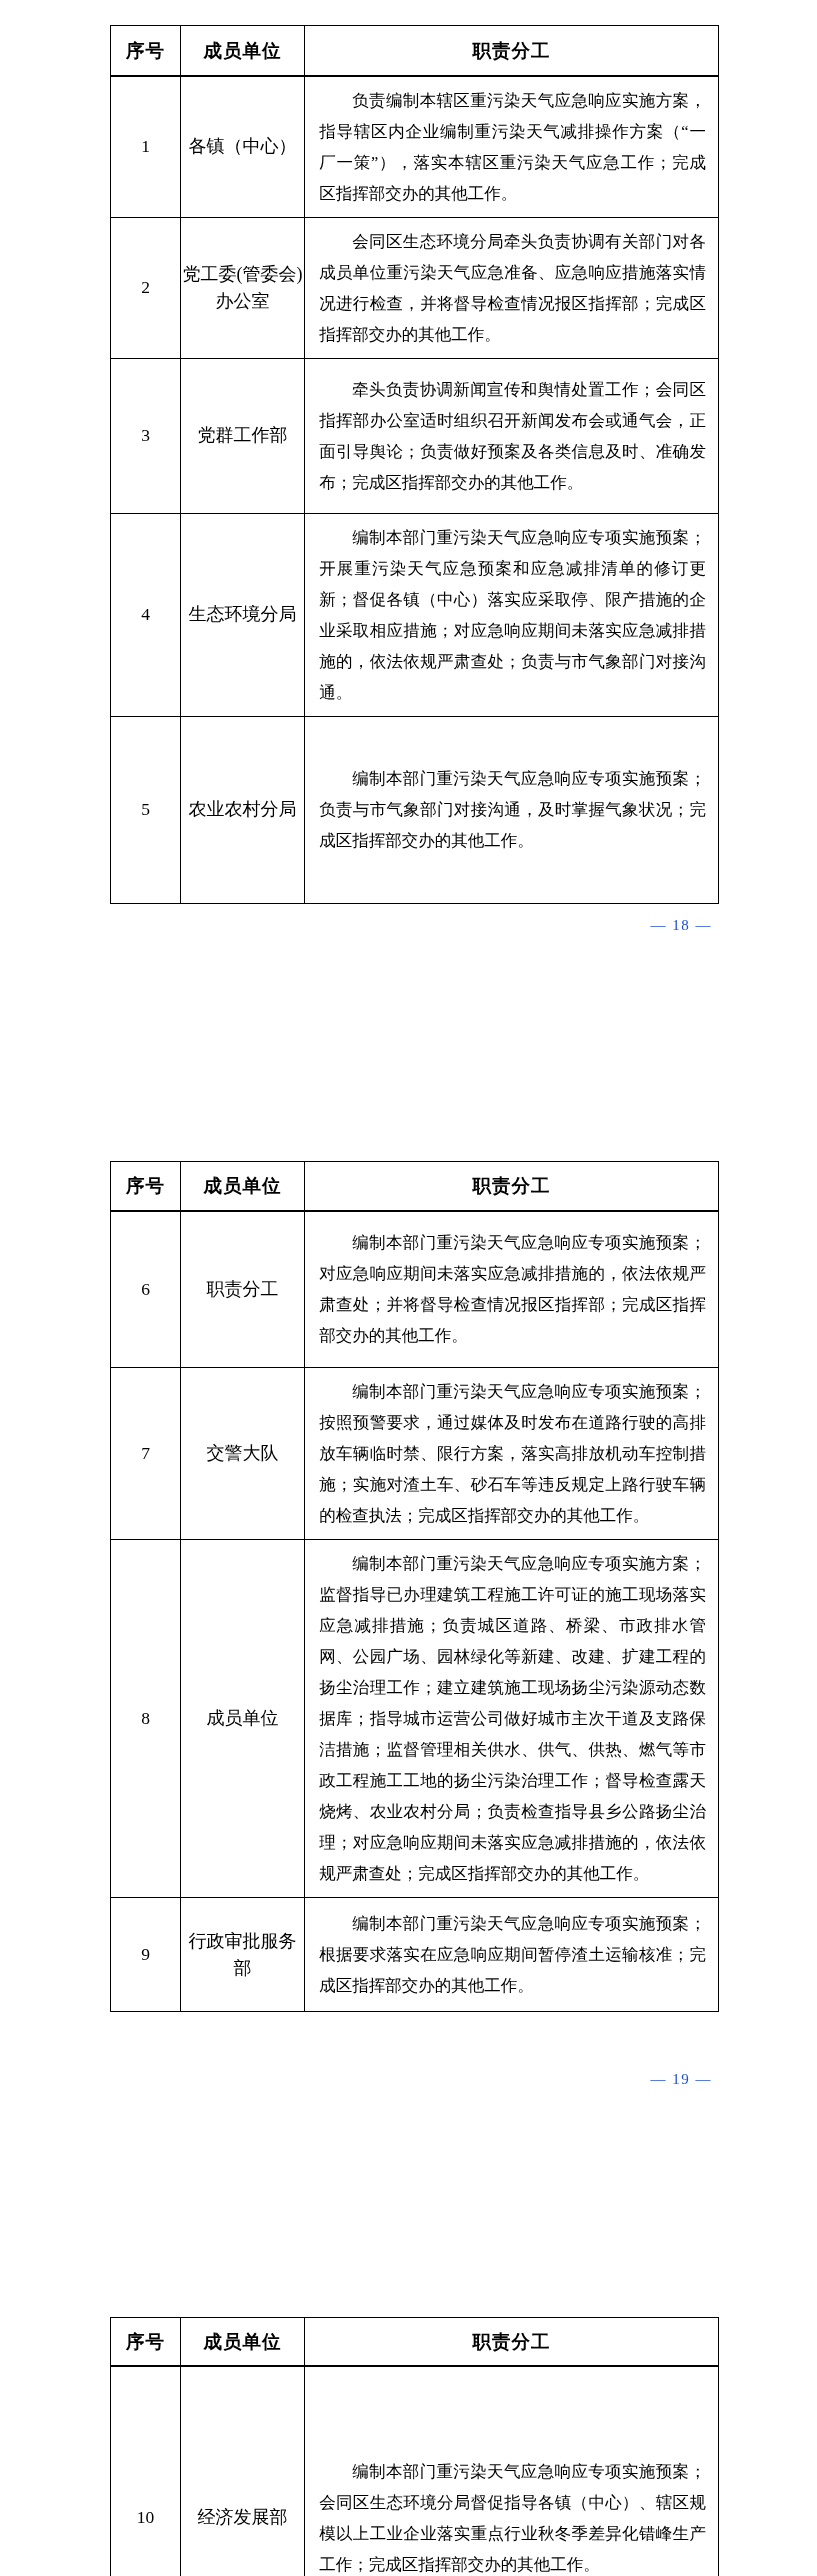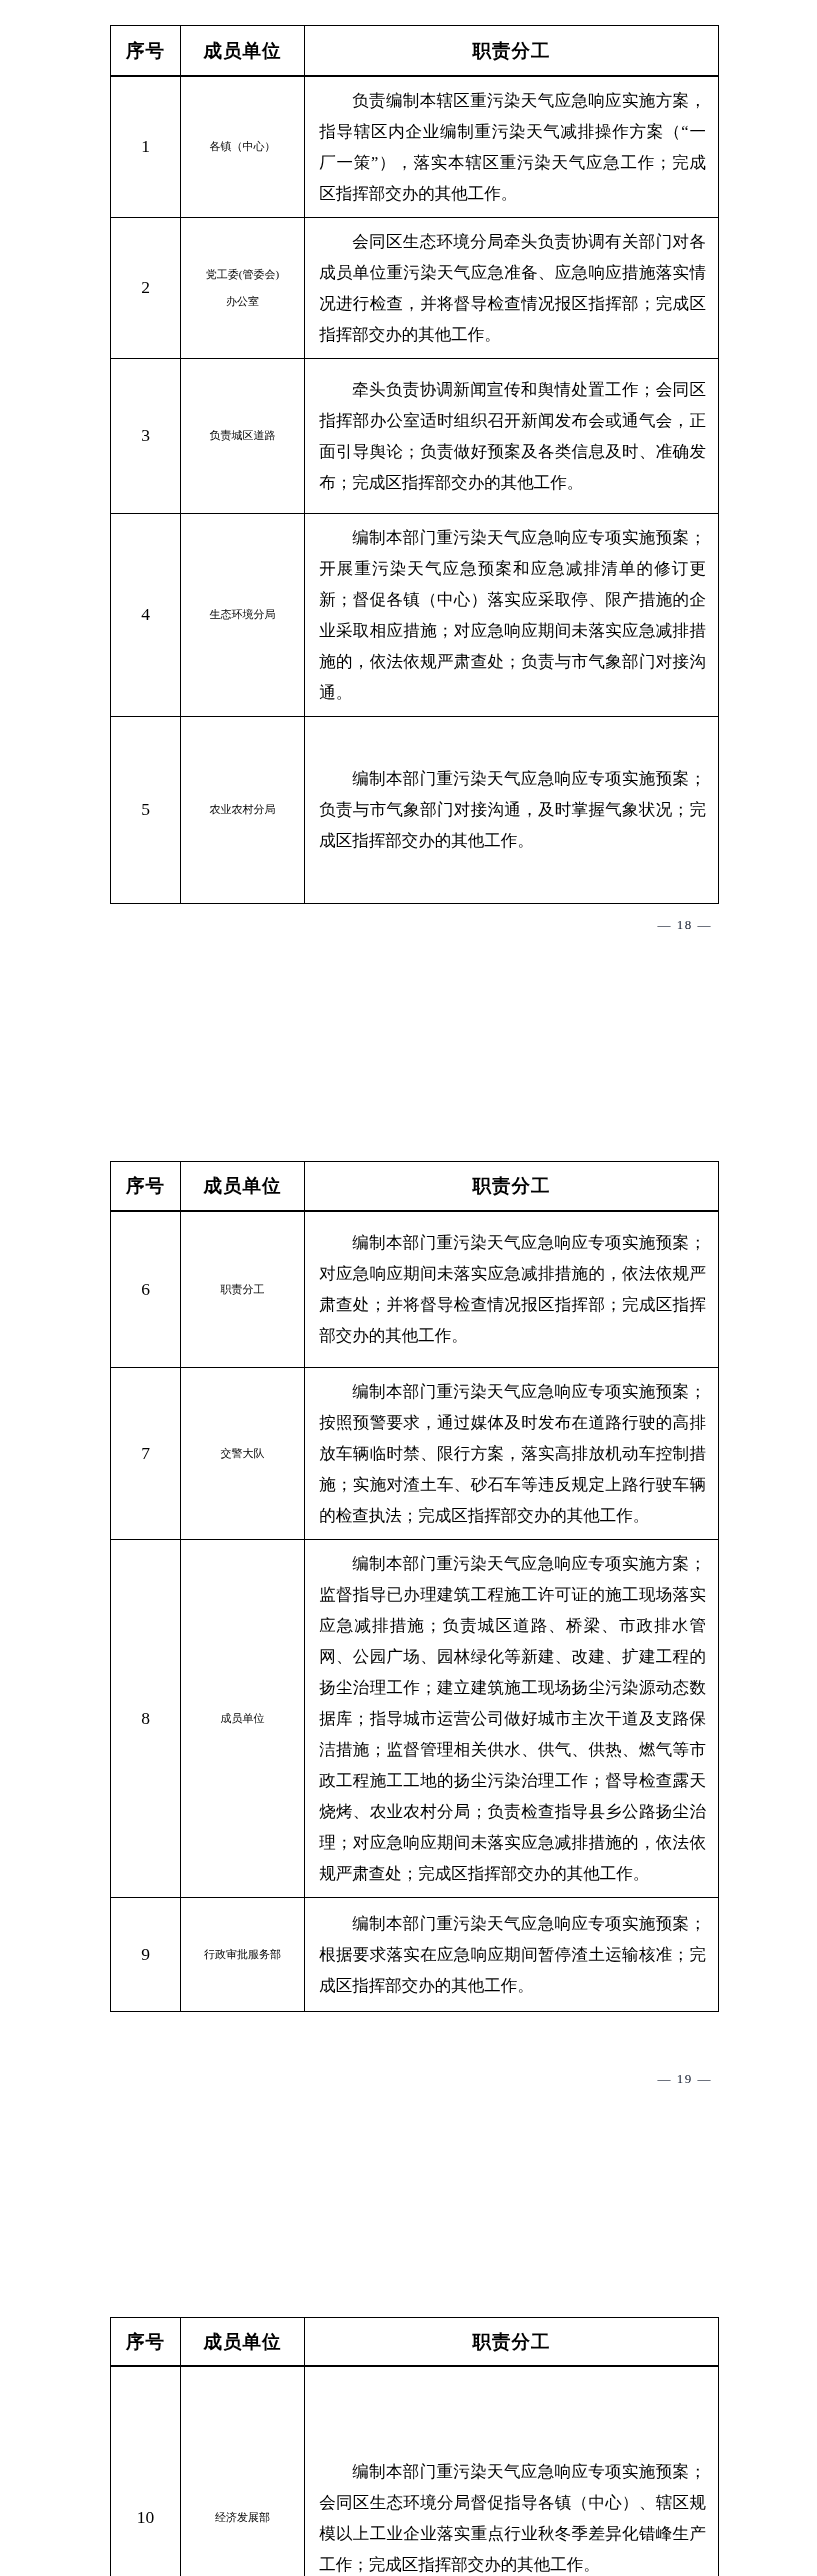--- a/index.html
+++ b/index.html
@@ -35,21 +35,21 @@
   }
   col.w-no{width:70px;}
   col.w-unit{width:124px;}
   col.w-duty{width:414px;}
   td.c-no{
     text-align:center;
     font-size:17.5px;
   }
   td.c-unit{
     text-align:center;
-    font-size:11px;
+    font-size:18px;
     line-height:27px;
     white-space:pre-line;
   }
   p.duty{
     margin:8px;
     padding:0 4.1px 0 6.2px;
     font-size:16.5px;
     line-height:31px;
     text-align:justify;
     text-indent:33px;
@@ -74,23 +74,23 @@
   #t2 thead tr{height:48px;}
   #t2 tbody tr:nth-child(1){height:304px;}
   #t2 tbody tr:nth-child(2){height:131px;}
   #t2 tbody tr:nth-child(3){height:126px;}
   #t2 tbody tr:nth-child(4){height:110px;}
   #t2 tbody tr:nth-child(5){height:149px;}
 
   .pageno{
     position:absolute;
     right:106px;
-    font-size:13px;
+    font-size:15px;
     letter-spacing:1.5px;
-    color:#0f172a;
+    color:#1d4ed8;
     white-space:nowrap;
   }
   #pn-0{top:917px;}
   #pn-1{top:2071px;margin-left:11px;}
 </style>
 </head>
 <body>
 
 <div class="page">
 
@@ -118,21 +118,21 @@
         <tr>
           <td class="c-no">2</td>
           <td class="c-unit">党工委(管委会)
 办公室</td>
           <td>
             <p class="duty">会同区生态环境分局牵头负责协调有关部门对各成员单位重污染天气应急准备、应急响应措施落实情况进行检查，并将督导检查情况报区指挥部；完成区指挥部交办的其他工作。</p>
           </td>
         </tr>
         <tr>
           <td class="c-no">3</td>
-          <td class="c-unit">负责城区道路</td>
+          <td class="c-unit">党群工作部</td>
           <td>
             <p class="duty">牵头负责协调新闻宣传和舆情处置工作；会同区指挥部办公室适时组织召开新闻发布会或通气会，正面引导舆论；负责做好预案及各类信息及时、准确发布；完成区指挥部交办的其他工作。</p>
           </td>
         </tr>
         <tr>
           <td class="c-no">4</td>
           <td class="c-unit">生态环境分局</td>
           <td>
             <p class="duty">编制本部门重污染天气应急响应专项实施预案；开展重污染天气应急预案和应急减排清单的修订更新；督促各镇（中心）落实应采取停、限产措施的企业采取相应措施；对应急响应期间未落实应急减排措施的，依法依规严肃查处；负责与市气象部门对接沟通。</p>
           </td>

